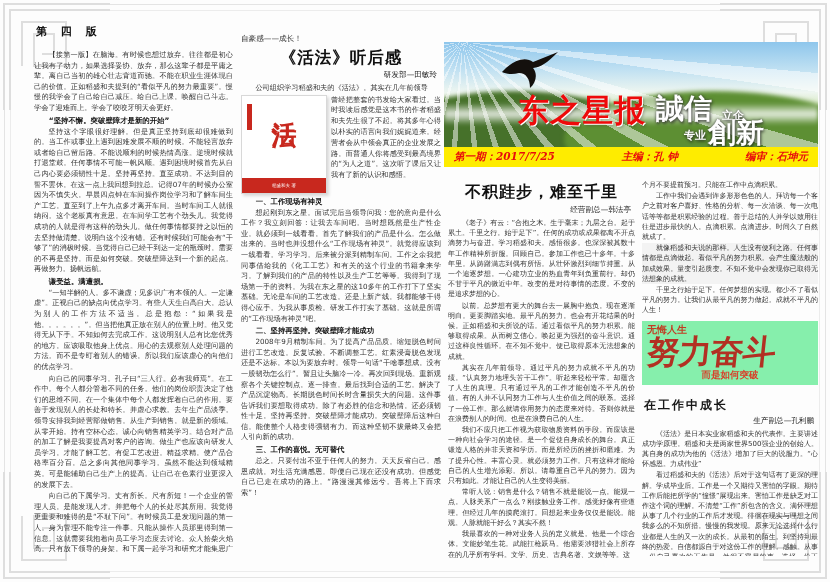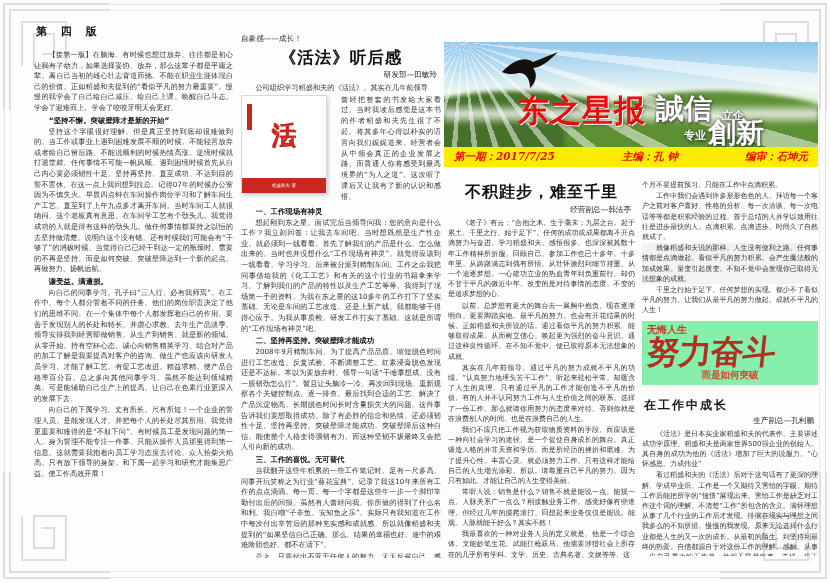--- a/index.html
+++ b/index.html
@@ -20,21 +20,21 @@
   .col p{margin:0 0 1px 0;text-indent:2em;font-size:7.2px;line-height:10.6px;color:#333;}
   .subhead{font-size:7.4px;font-weight:bold;color:#111;margin:1px 0;text-indent:2em;line-height:11px;}
   
   #col1{left:34px;top:24px;width:199px;bottom:28px;}
   .edition{font-size:11px;font-weight:bold;letter-spacing:5px;color:#111;margin:0 0 11px 2px;}
   
   #col2{left:241px;top:34px;width:200px;bottom:24px;}
   .overline{font-size:7.6px;color:#333;margin-bottom:3px;}
   .title-huofa{font-size:16.5px;font-weight:bold;text-align:center;color:#101010;letter-spacing:1px;margin:0 0 1px 0;}
   .byline{text-align:right;font-size:7.6px;font-weight:normal;color:#222;margin:0 4px 3px 0;}
-  .book-row{display:flex;gap:14px;margin:1px 0 2px 0;}
+  .book-row{display:flex;gap:4px;margin:1px 0 2px 0;}
   .book{flex:0 0 84px;height:97px;background:#ffffff;border:1px solid #d8d8d8;position:relative;
         box-shadow:2px 2px 3px rgba(0,0,0,.15);display:flex;}
   .book-title{writing-mode:vertical-rl;font-size:25px;font-weight:bold;color:#c8281e;
               margin:6px auto 20px auto;font-family:"DejaVu Serif","Liberation Serif",serif;}
   .book-band{position:absolute;left:0;right:0;bottom:0;height:15px;background:#c8281e;}
   .book-band span{display:block;text-align:center;font-size:4.5px;color:#ffffff;line-height:15px;}
   .book-spinebar{position:absolute;left:5px;top:8px;width:5px;height:26px;background:#c8281e;}
   .book-side{flex:1;}
   .book-side p{font-size:7.2px;line-height:10.8px;}
   
@@ -93,20 +93,21 @@
 <div class="corner c-br"><svg viewBox="0 0 110 110">
       <path fill="none" stroke="#dedede" stroke-width="2" d="M110,4 H4 V110 M110,10 H10 V110 M22,66 V22 H66 V66 H34 V34 H54 V54 H42"></path>
     </svg></div>
 
 <div class="col" id="col1">
   <div class="edition">第 四 版</div>
   <p>【接第一版】在脑海。有时候也想过放弃。往往都是初心让我有了动力，如果选择妥协、放弃，那么这辈子都是平庸之辈。离自己当初的雄心壮志背道而驰。不能在职业生涯体现自己的价值。正如稻盛和夫提到的“看似平凡的努力最重要”。慢慢的我学会了自己给自己减压。给自己上课。唤醒自己斗志。学会了迎难而上。学会了咬咬牙明天会更好。</p>
   <div class="subhead">“坚持不懈。突破壁障才是新的开始”</div>
   <p>坚持这个字眼很好理解。但是真正坚持到底却很难做到的。当工作或事业上遇到困难发展不顺的时候。不能轻言放弃或者给自己留后路。不能说顺利的时候热情高涨。逆境时候就打退堂鼓。任何事情不可能一帆风顺。遇到困境时候首先从自己内心要必须韧性十足。坚持再坚持。直至成功。不达到目的誓不罢休。在这一点上我回想到拉总。记得07年的时候办公室因为不慎失火。早晨四点钟在车间操作岗位学习和了解车间生产工艺。直至到了上午九点多才离开车间。当时车间工人就很纳闷。这个老板真有意思。在车间学工艺有个劲头儿。我觉得成功的人就是得有这样的劲头儿。做任何事情都要持之以恒的去坚持做清楚。说明白这个没有错。还有时候我们可能会有“干够了”的消极时候。当觉得自己已经干到达一定的瓶颈时。需要的不再是坚持。而是如何突破。突破壁障达到一个新的起点。再做努力。扬帆远航。</p>
   <div class="subhead">谦受益。满遭损。</div>
+  <p>“一知半解的人。多不谦虚；见多识广有本领的人。一定谦虚”。正视自己的缺点向优点学习。有些人天生自高自大。总认为别人的工作方法不适当。总是抱怨：“如果我是他。。。。。。”。但当把他真正放在别人的位置上时。他又觉得无从下手。不知如何去完成工作。这说明别人总有比您优秀的地方。应该吸取他身上优点。用心的去观察别人处理问题的方法。而不是专盯着别人的错误。所以我们应该虚心的向他们的优点学习。</p>
   <p>向自己的同事学习。孔子曰“三人行。必有我师焉”。在工作中。每个人都分管着不同的任务。他们的岗位职责决定了他们的思维不同。在一个集体中每个人都发挥着自己的作用。要善于发现别人的长处和特长。并虚心求教。去年生产品淡季。领导安排我到经营部做销售。从生产到销售。就是新的领域。从零开始。持有空杯心态。诚心向销售精英学习。结合对产品的加工了解是我要提高对客户的咨询。做生产也应该向研发人员学习。才能了解工艺。有促工艺改进。精益求精。使产品合格率百分百。总之多向其他同事学习。虽然不能达到领域精英。可是能辅助自己生产上的提高。让自己在色素行业更深入的发展下去。</p>
   <p>向自己的下属学习。丈有所长。尺有所短！一个企业的管理人员。是能发现人才。并把每个人的长处尽其所用。我觉得更重要和难得的是“不耻下问”。有时候员工是发现问题的第一人。身为管理不能专注一件事。只能从操作人员那里得到第一信息。这就需要我抱着向员工学习态度去讨论。众人拾柴火焰高。只有放下领导的身架。和下属一起学习和研究才能集思广益。使工作高效开展！</p>
 
 </div>
 
 <div class="col" id="col2">
   <div class="overline">自豪感——成长！</div>
   <div class="title-huofa">《活法》听后感</div>
   <div class="byline">研发部—田敏玲</div>
   <p>公司组织学习稻盛和夫的《活法》。其实在几年前领导</p>
@@ -120,21 +121,20 @@
     </div>
     <div class="book-side">
       <p style="text-indent:0">曾经把整套的书发给大家看过。当时我读后感觉是这本书的作者稻盛和夫先生很了不起。将其多年心得以朴实的语言向我们娓娓道来。经营者会从中领会真正的企业发展之路。而普通人你将感受到最高境界的“为人之道”。这次听了课后又让我有了新的认识和感悟。</p>
     </div>
   </div>
   <div class="subhead">一、工作现场有神灵</div>
   <p>想起刚到东之星。面试完后当领导问我：您的意向是什么工作？我立刻回答：让我去车间吧。当时想既然是生产性企业。就必须到一线看看。首先了解我们的产品是什么。怎么做出来的。当时也并没想什么“工作现场有神灵”。就觉得应该到一线看看。学习学习。后来被分派到精制车间。工作之余我把同事借给我的《化工工艺》和有关的这个行业的书籍拿来学习。了解到我们的产品的特性以及生产工艺等等。我得到了现场第一手的资料。为我在东之星的这10多年的工作打下了坚实基础。无论是车间的工艺改造。还是上新产线。我都能够干得得心应手。为我从事质检。研发工作打实了基础。这就是所谓的“工作现场有神灵”吧。</p>
   <div class="subhead">二、坚持再坚持。突破壁障才能成功</div>
   <p>2008年9月精制车间。为了提高产品品质。缩短脱色时间进行工艺改造。反复试验。不断调整工艺。红素浸膏脱色发现还是不达标。本以为要放弃时。领导一句话“干啥事想成。没有一股韧劲怎么行”。暂且让头脑冷一冷。再次回到现场。重新观察各个关键控制点。逐一排查。最后找到合适的工艺。解决了产品沉淀物高。长期脱色时间长时含量损失大的问题。这件事告诉我们要想取得成功。除了有必胜的信念和热情。还必须韧性十足。坚持再坚持。突破壁障才能成功。突破壁障后这种自信。能使整个人格变得强韧有力。而这种坚韧不拔最终又会把人引向新的成功。</p>
   <div class="subhead">三、工作的喜悦。无可替代</div>
-  <p>当我翻开这些年积累的一些工作笔记时。足有一尺多高。同事开玩笑称之为行业“葵花宝典”。记录了我这10年来所有工作的点点滴滴。每一页。每一个字都是这些年一步一个脚印辛勤付出后的回报。虽然有人曾经问我。你所做的得到了什么名和利。我自嘲“子非鱼。安知鱼之乐”。实际只有我知道在工作中每次付出辛苦后的那种充实感和成就感。所以就像稻盛和夫提到的“如果坚信自己正确。那么。结果的幸福也好。途中的艰难险阻也好。都不在话下”。</p>
   <p>总之。只要付出不亚于任何人的努力。天天反省自己。感恩成就。对生活充满感恩。即便自己现在还没有成功。但感觉自己已走在成功的路上。“路漫漫其修远兮。吾将上下而求索”！</p>
 </div>
 
 <div id="masthead">
   <div class="hill h3"></div>
   <div class="hill h1"></div>
   <div class="hill h2"></div>
   <div class="mist"></div>
   <div class="rays"></div>
   <svg class="eagle" viewBox="0 0 74 52">

